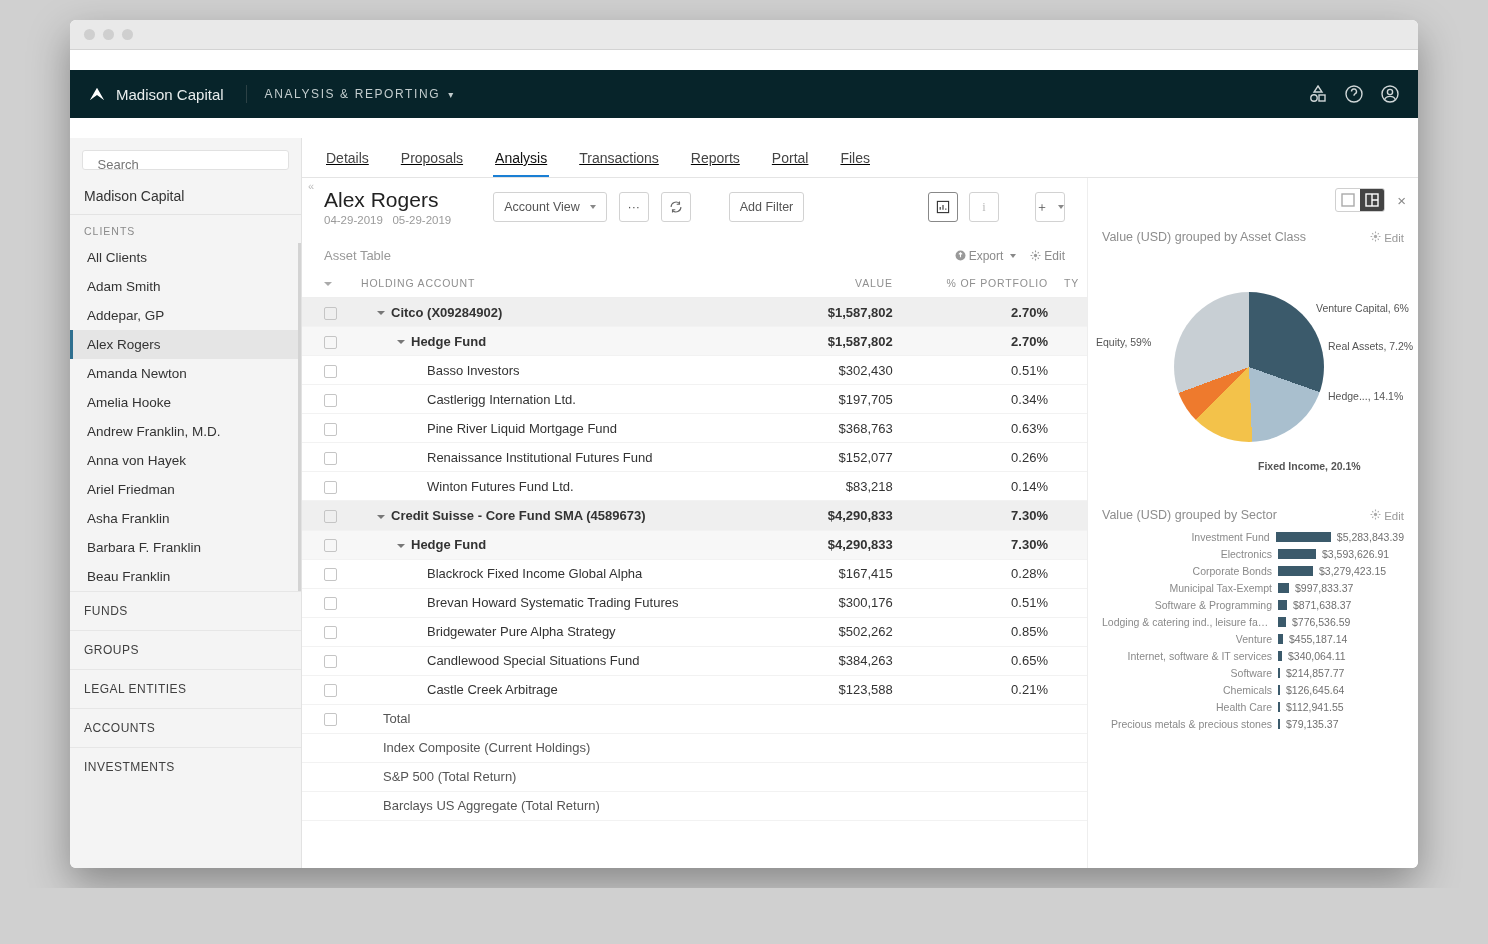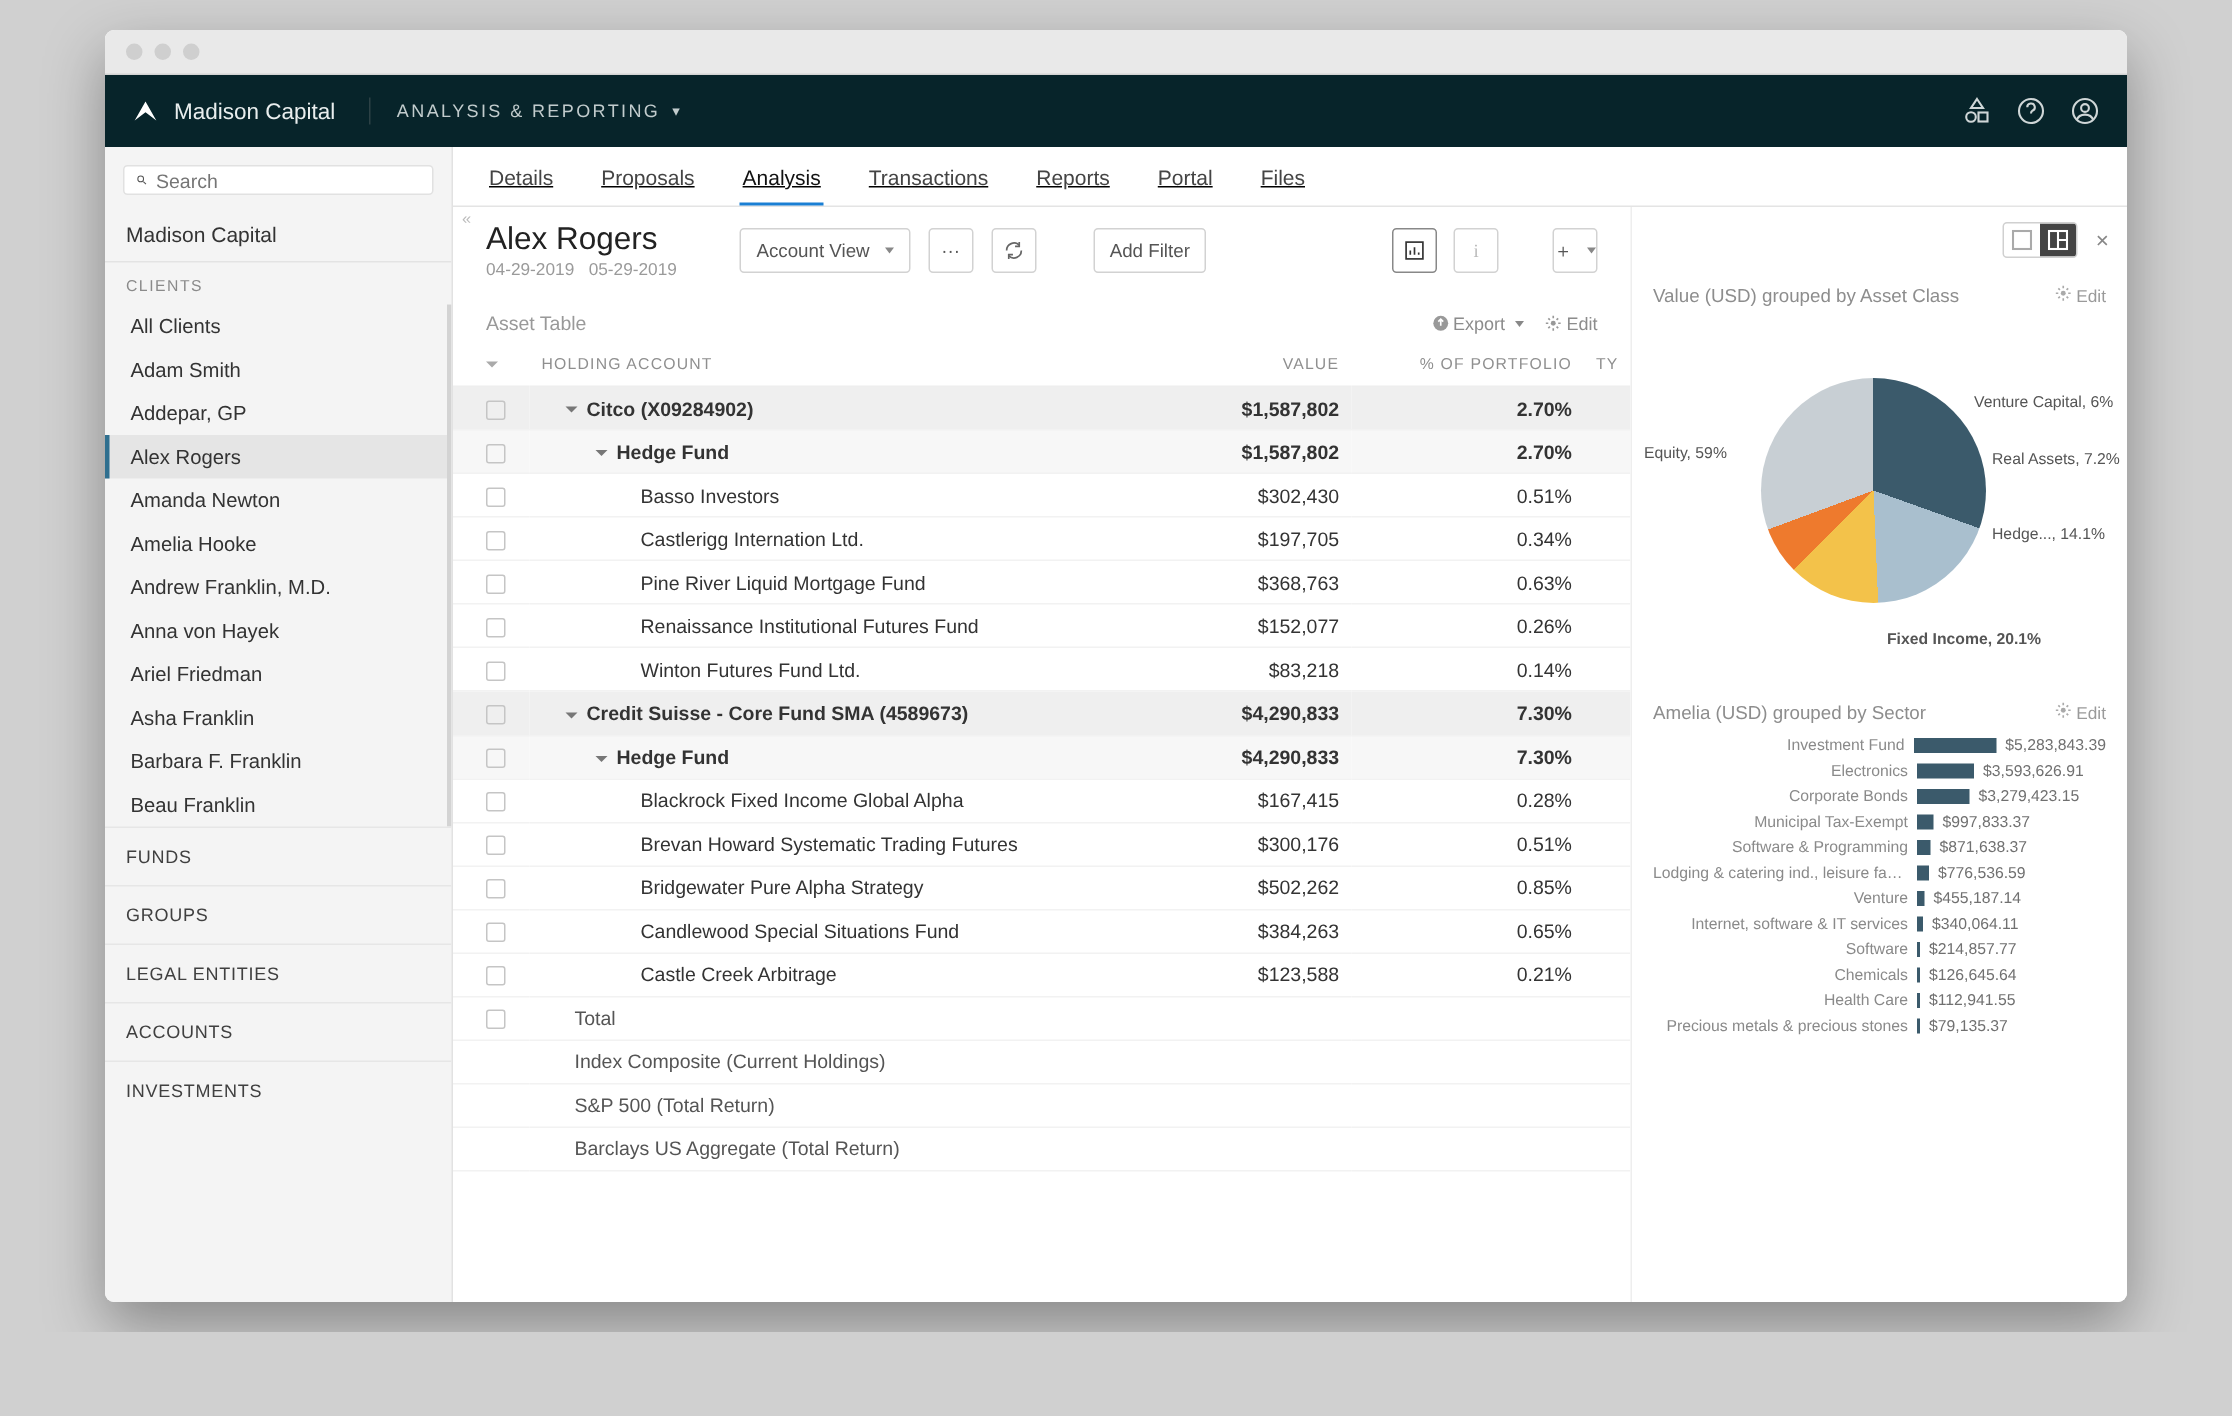--- a/index.html
+++ b/index.html
@@ -1,30 +1,30 @@
 <!DOCTYPE html>
 <html><head>
 <meta charset="utf-8">
 <style>
   * { box-sizing: border-box; margin:0; padding:0; }
   body { font-family: -apple-system, "Helvetica Neue", Arial, sans-serif; background:#d0d0d0; }
-  .frame { width:1348px; height:848px; margin:20px auto; background:#fff; border-radius:6px; overflow:hidden; box-shadow:0 16px 40px rgba(0,0,0,.35); display:flex; flex-direction:column;}
+  .frame { width:1348px; height:848px; margin:20px auto; background:#fff; border-radius:6px; overflow:hidden; box-shadow:0 16px 40px rgba(0,0,0,.35); display:flex; flex-direction:column;gap:20px;}
   .macbar { height:30px; background:#e9e9e9; display:flex; align-items:center; padding-left:14px; gap:8px; border-bottom:1px solid #d3d3d3;}
   .macdot { width:11px; height:11px; border-radius:50%; background:#cfcfcf;}
   .topbar { height:48px; background:#07242a; color:#e9eeee; display:flex; align-items:center; padding:0 18px;}
   .brand { display:flex; align-items:center; gap:10px; font-size:15px; padding-right:22px; margin-right:18px; border-right:1px solid #2c4145;}
   .brand svg { width:18px; height:18px; fill:#fff;}
   .navsection { display:flex; align-items:center; gap:8px; font-size:12px; letter-spacing:1.6px; color:#c2cccd;}
   .navsection .chev{font-size:10px;}
   .topbar .spacer { flex:1;}
   .topicon { width:20px; height:20px; stroke:#cfd6d7; fill:none; stroke-width:1.4; margin-left:16px; cursor:pointer;}
   .body { flex:1; display:flex; overflow:hidden;}
   
   .sidebar { width:232px; background:#f4f4f4; border-right:1px solid #e2e2e2; display:flex; flex-direction:column; overflow-y:auto;}
-  .search { margin:12px 12px 10px; background:#fff; border:1px solid #e1e1e1; border-radius:3px; height:20px; display:flex; align-items:center; padding:0 8px; gap:6px; color:#666;}
+  .search { margin:12px 12px 10px; background:#fff; border:1px solid #e1e1e1; border-radius:3px; height:20px; display:flex; align-items:center; padding:0 8px; gap:6px; color:#666;flex-direction:column;}
   .search input { border:none; outline:none; font-size:13px; flex:1; background:transparent; color:#444;}
   .search svg{width:14px;height:14px;stroke:#555;fill:none;stroke-width:2;}
   .nav-org{padding:8px 14px 10px; font-size:14px; color:#333;}
   .nav-head{padding:10px 14px 6px; font-size:10.5px; letter-spacing:1px; color:#8a8a8a; text-transform:uppercase; border-top:1px solid #e3e3e3;}
   .nav-item{padding:7px 14px; font-size:13.5px; color:#333; cursor:pointer; border-left:3px solid transparent;}
   .nav-item.active{background:#e5e5e5; border-left-color:#2f6f8f; font-weight:500;}
   .nav-list{border-right:3px solid #d3d3d3;}
   .nav-cat{padding:12px 14px; font-size:12px; letter-spacing:.5px; color:#404040; border-top:1px solid #e6e6e6; cursor:pointer;}
   
   .main{flex:1; display:flex; flex-direction:column; overflow:hidden;}
@@ -392,21 +392,21 @@
                 <div class="pie-label" style="left: -6px; top: 86px;">Equity, 59%</div>
                 <div class="pie-label" style="left: 156px; top: 210px; font-weight: bold;">Fixed Income, 20.1%</div>
                 <div class="pie-label" style="left: 226px; top: 140px;">Hedge..., 14.1%</div>
                 <div class="pie-label" style="left: 226px; top: 90px;">Real Assets, 7.2%</div>
                 <div class="pie-label" style="left: 214px; top: 52px;">Venture Capital, 6%</div>
               </div>
           </div>
 
           <div class="widget">
             <div class="widget-head">
-              <span>Amelia (USD) grouped by Sector</span>
+              <span>Value (USD) grouped by Sector</span>
               <span class="grow"></span>
               <span class="edit"><svg class="gear" viewBox="0 0 20 20" fill="#aaa">
                     <circle cx="10" cy="10" r="3"></circle>
                     <path d="M10 1v3M10 16v3M1 10h3M16 10h3M4 4l2 2M14 14l2 2M16 4l-2 2M6 14l-2 2" stroke="#aaa" stroke-width="2"></path>
                   </svg> <span>Edit</span></span>
             </div>
             <div class="bars" id="bars">
                 <div class="bar-row">
                   <div class="lbl">Investment Fund</div>
                   <div class="bar" style="width:56px"></div>

